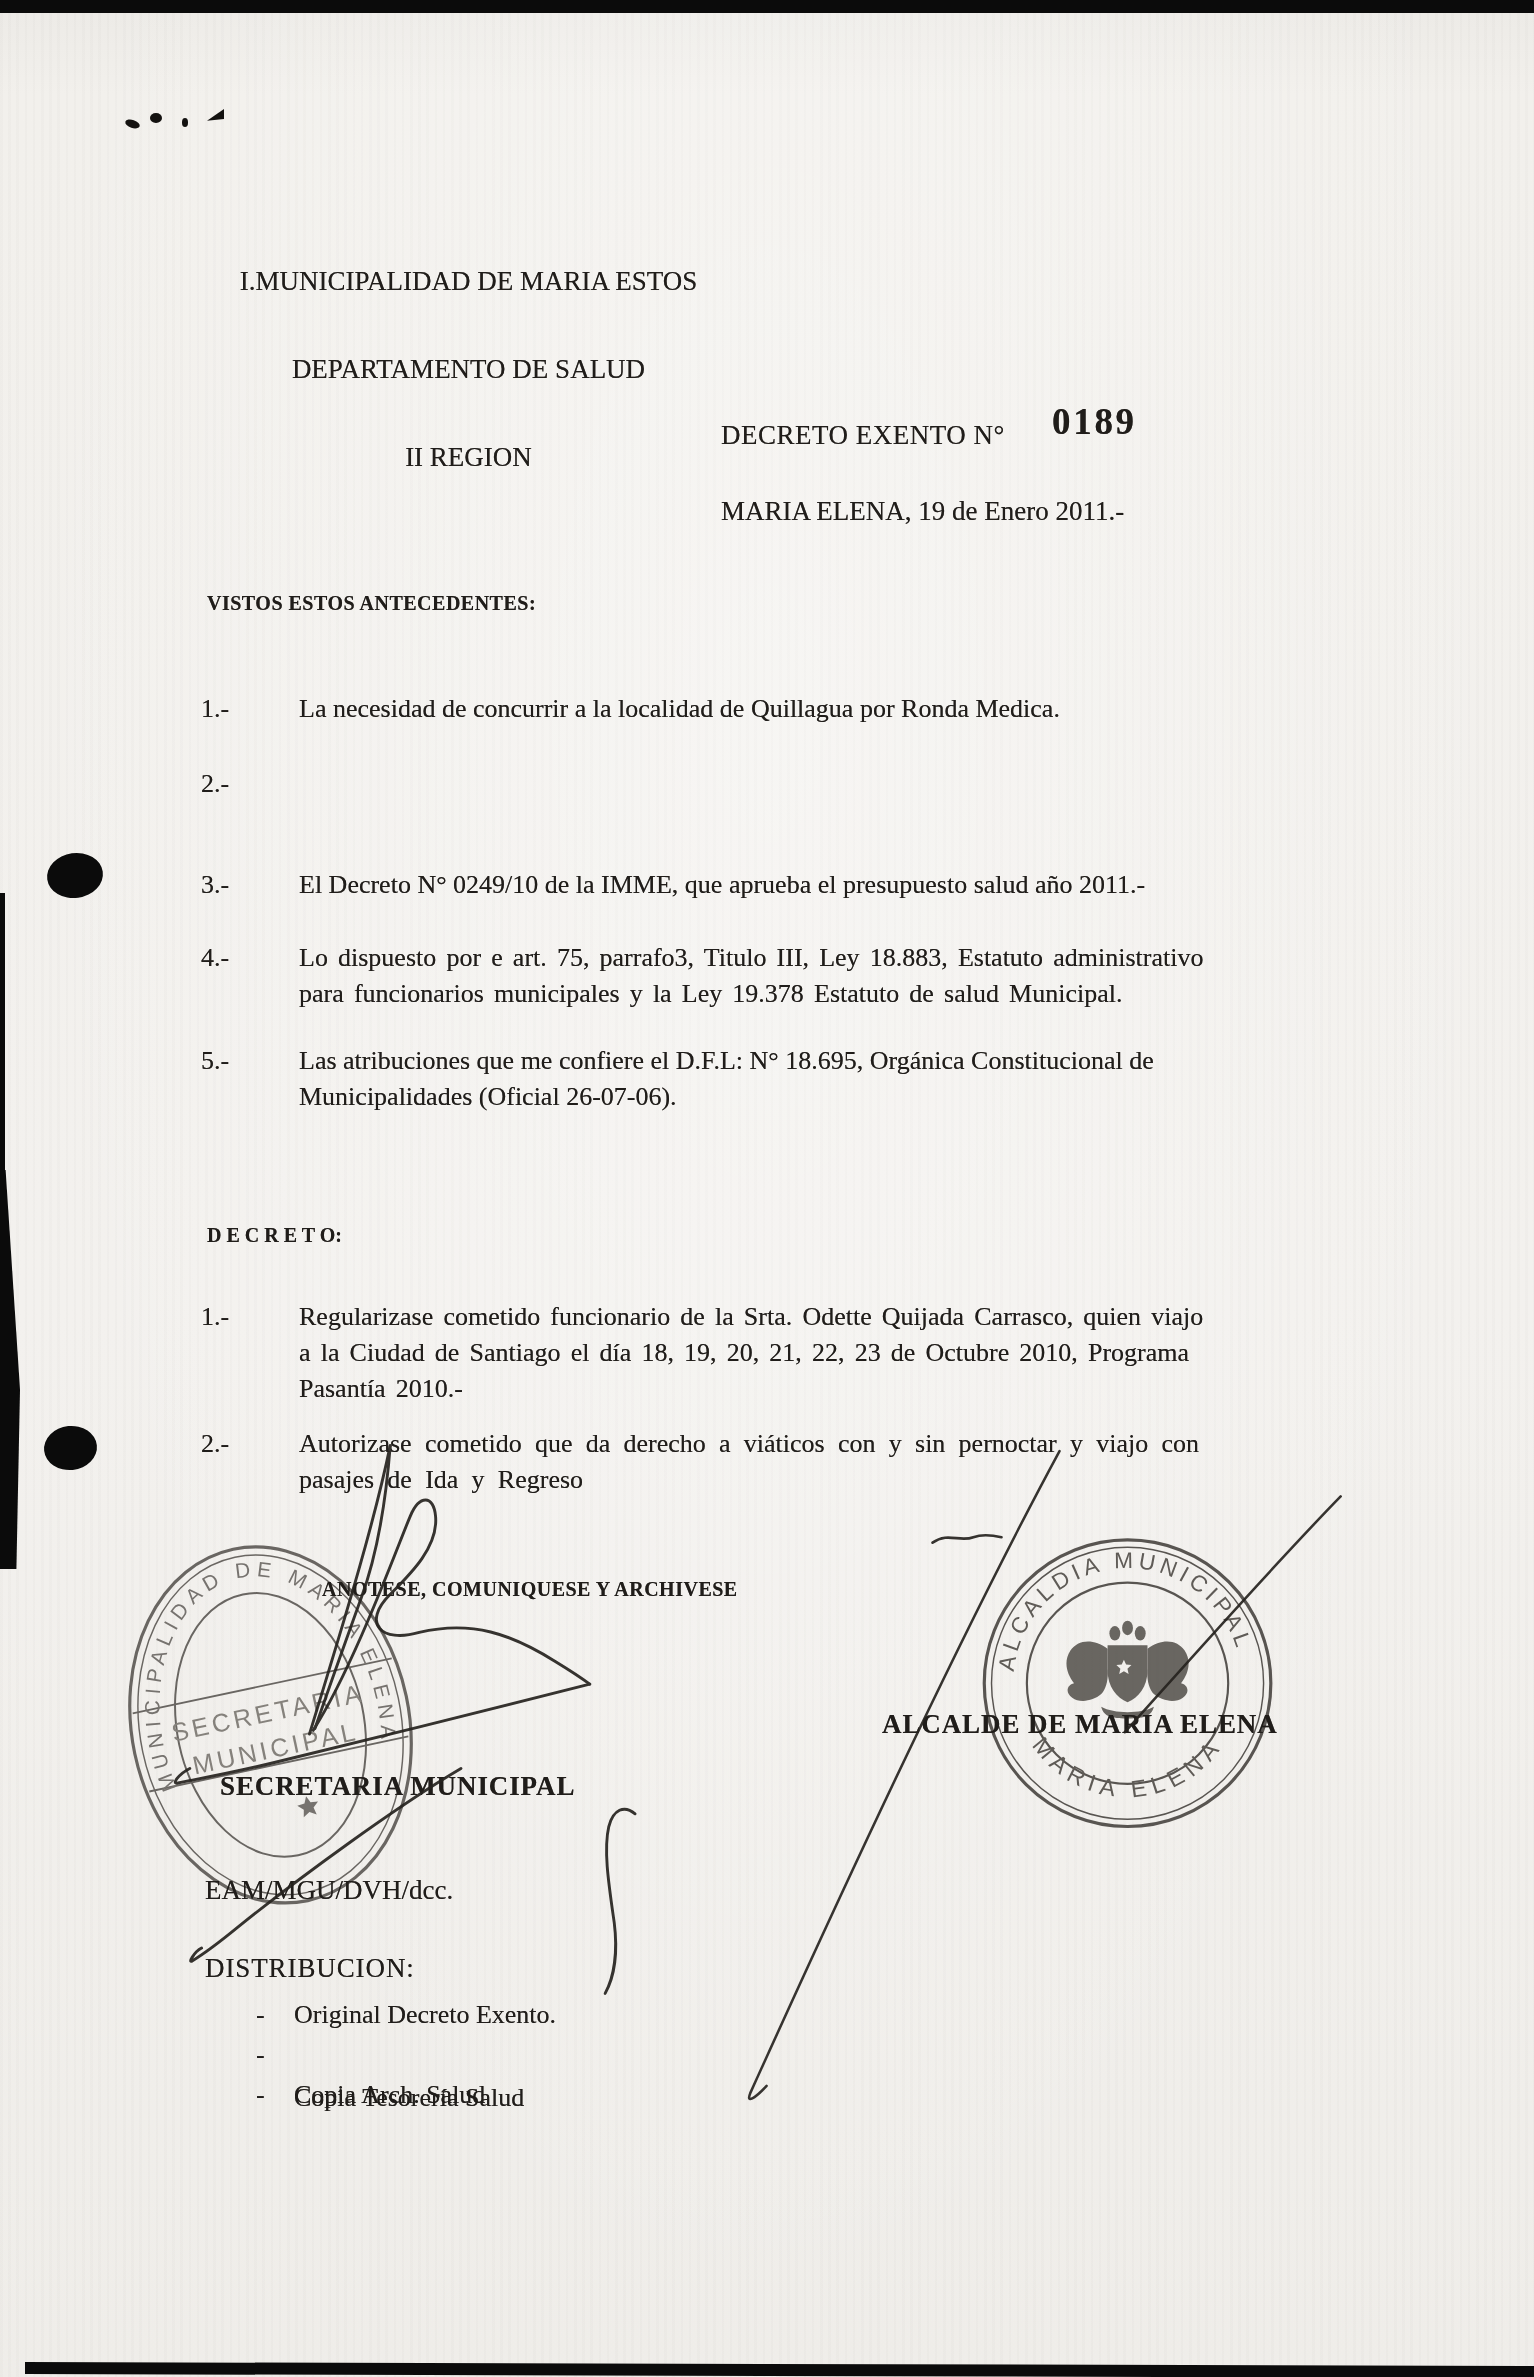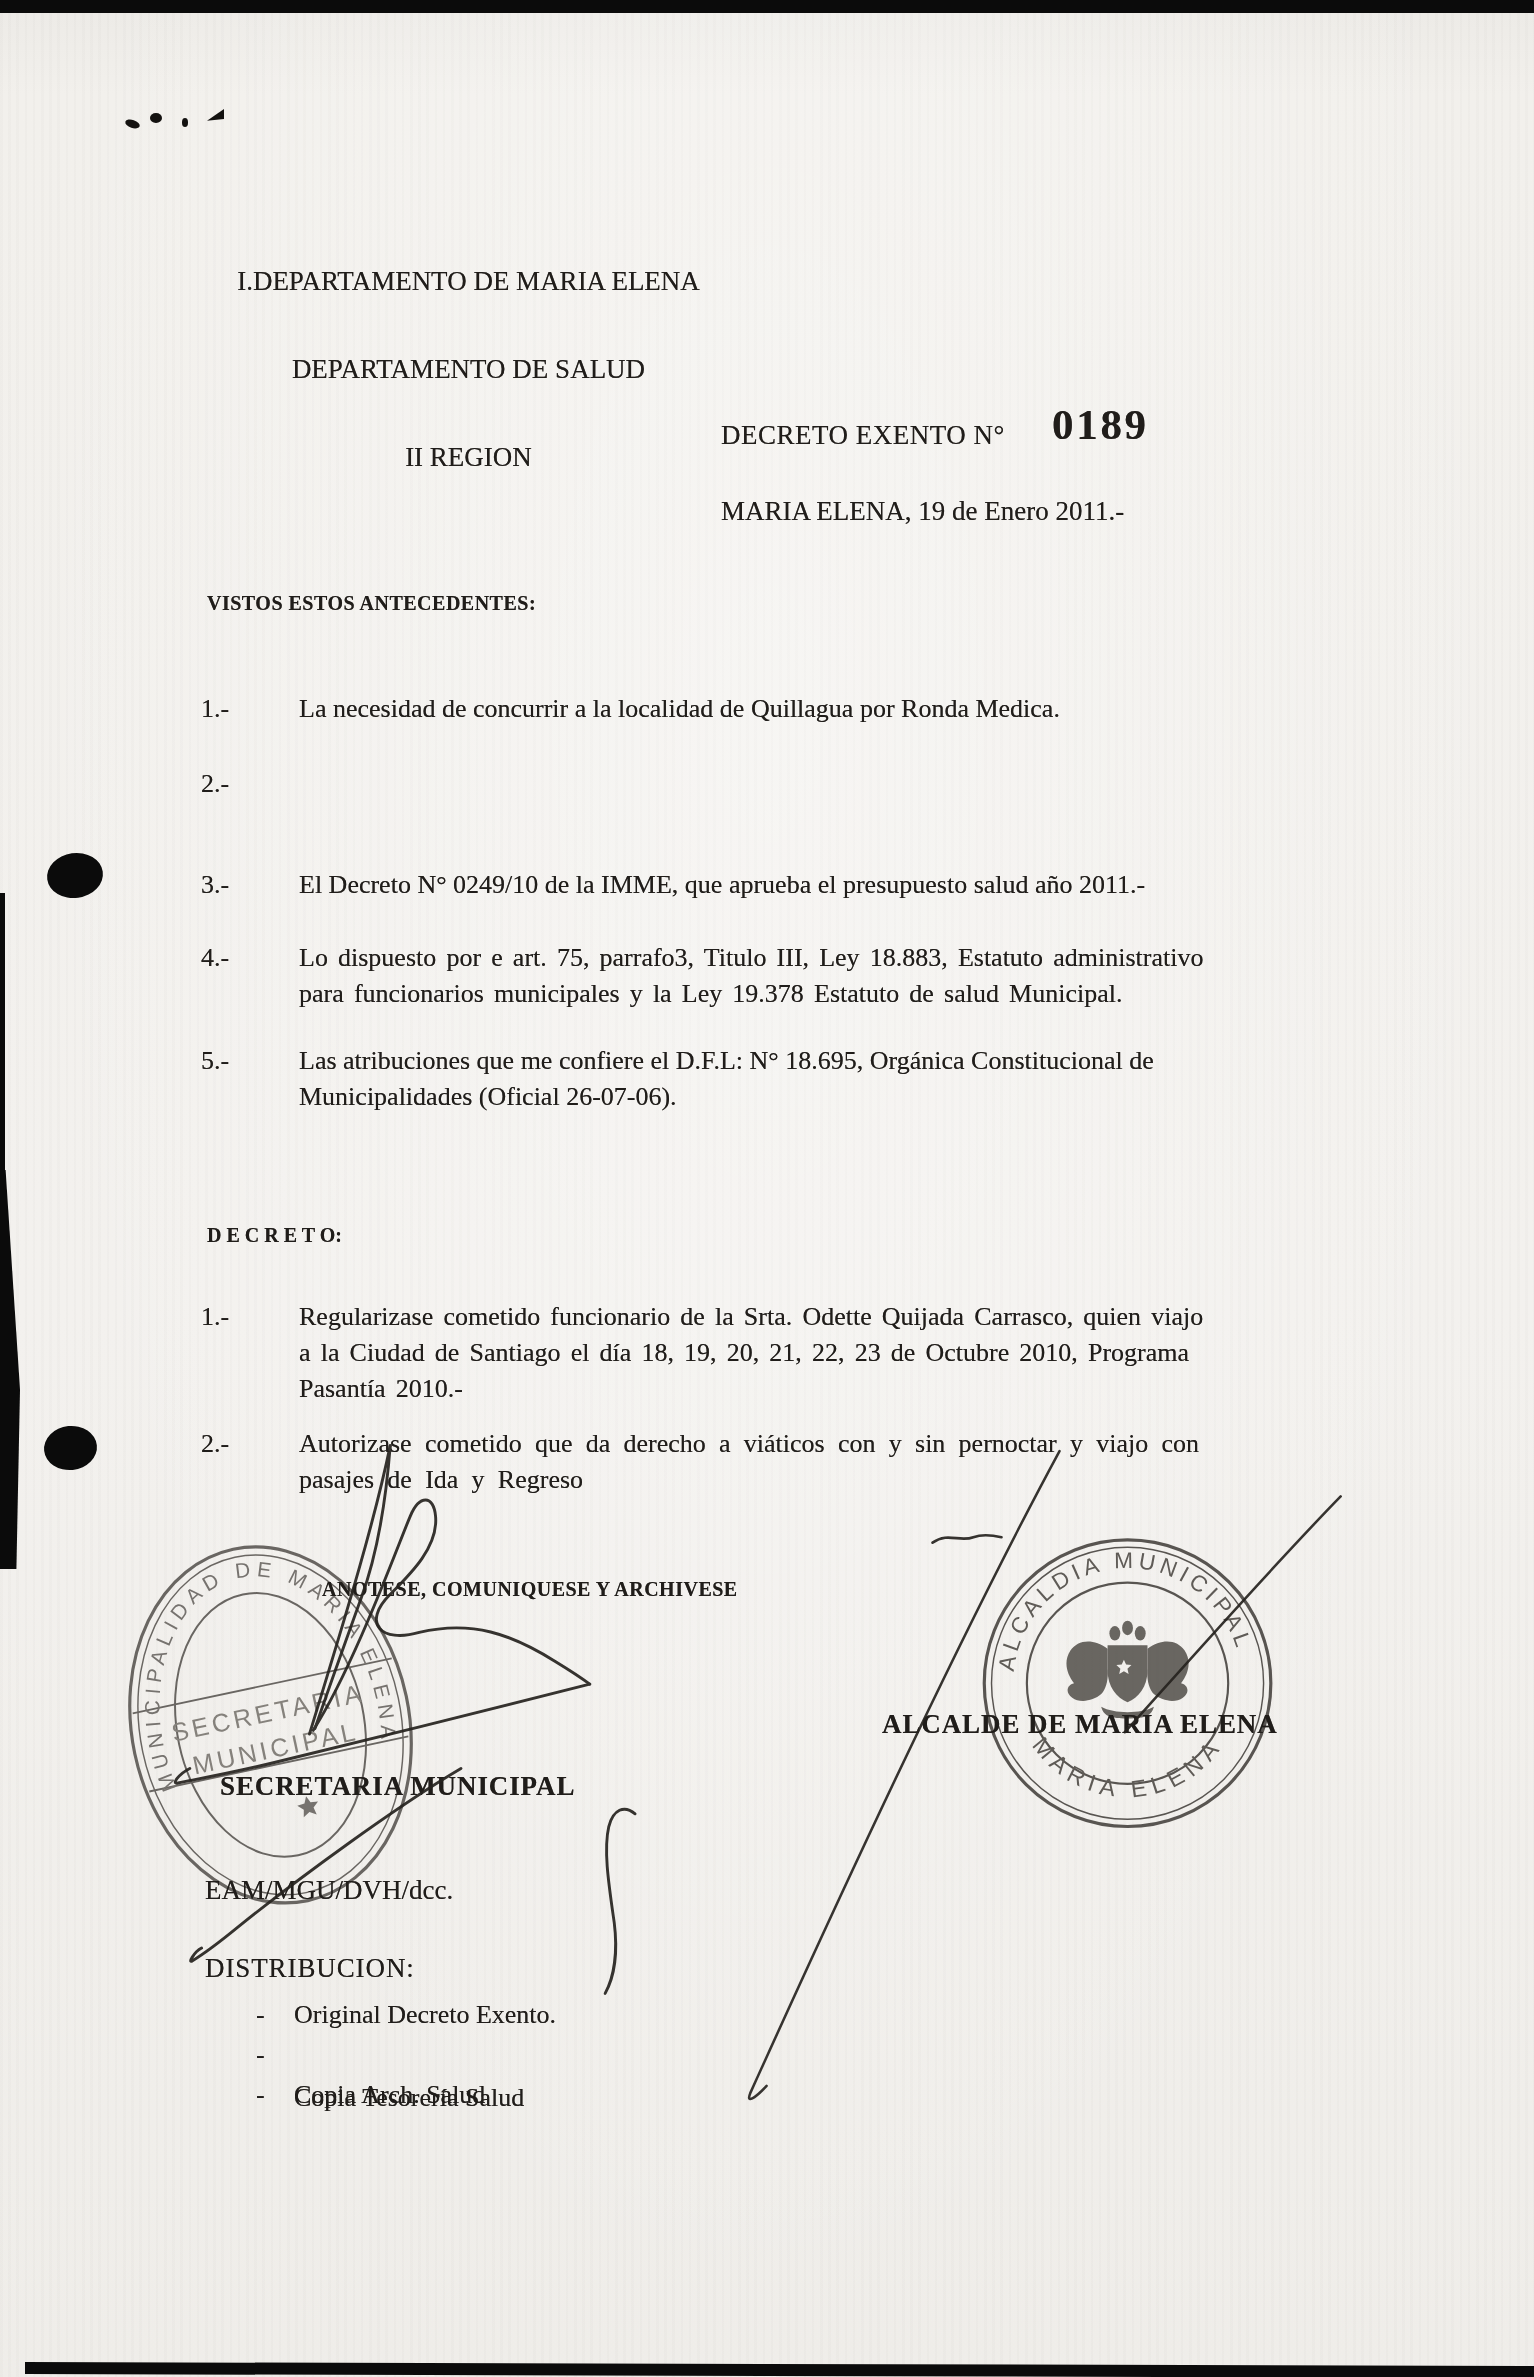--- a/index.html
+++ b/index.html
@@ -76,27 +76,27 @@
         <path d="M 1221 1818 C 1205 1806 1188 1808 1180 1820 C 1172 1832 1176 1846 1184 1856 C 1176 1858 1174 1866 1182 1872 C 1190 1878 1205 1876 1214 1868 C 1220 1862 1222 1850 1221 1840 Z"></path>
         <path d="M 1265 1818 C 1281 1806 1298 1808 1306 1820 C 1314 1832 1310 1846 1302 1856 C 1310 1858 1312 1866 1304 1872 C 1296 1878 1281 1876 1272 1868 C 1266 1862 1264 1850 1265 1840 Z"></path>
         <path d="M 1214 1882 C 1228 1890 1258 1890 1272 1882 C 1270 1891 1264 1895 1243 1895 C 1222 1895 1216 1891 1214 1882 Z"></path>
         <path d="M 1239 1830 l 2.4 5.4 5.9 0.6 -4.4 4 1.3 5.8 -5.2 -3.1 -5.2 3.1 1.3 -5.8 -4.4 -4 5.9 -0.6 Z" fill="#f1efeb"></path>
       </g>
     </g>
   </svg>
 
   <div style="position:absolute;inset:0;z-index:2">
 
-    <div class="t fs30 center" style="left:209px;top:259px;width:519px;line-height:44px;"><span>I.DEPARTAMENTO DE MARIA ELENA</span><br>
+    <div class="t fs30 center" style="left:209px;top:259px;width:519px;line-height:44px;"><span>I.MUNICIPALIDAD DE MARIA ESTOS</span><br>
       <span>DEPARTAMENTO DE SALUD</span><br>
       <span>II REGION</span>
     </div>
 
     <div class="t fs30" style="left:721px;top:417px;letter-spacing:0.5px;">DECRETO EXENTO N°</div>
-    <div class="t b" style="left:1052px;top:400px;font-size:43px;letter-spacing:2.7px;">0189</div>
+    <div class="t b" style="left:1052px;top:400px;font-size:37px;letter-spacing:2.7px;">0189</div>
     <div class="t fs30" style="left:721px;top:493px;">MARIA ELENA,  19 de Enero 2011.-</div>
 
     <div class="t fs31 b" style="left:207px;top:585px;letter-spacing:0.5px;">VISTOS ESTOS ANTECEDENTES:</div>
 
     <div class="num-col" style="left:201px;top:691px;">1.-</div>
     <div class="t fs29 body-col" style="left:299px;top:691px;">La necesidad de concurrir a la localidad de Quillagua por Ronda Medica.</div>
 
     <div class="num-col" style="left:201px;top:766px;">2.-</div>
 
     <div class="num-col" style="left:201px;top:867px;">3.-</div>

